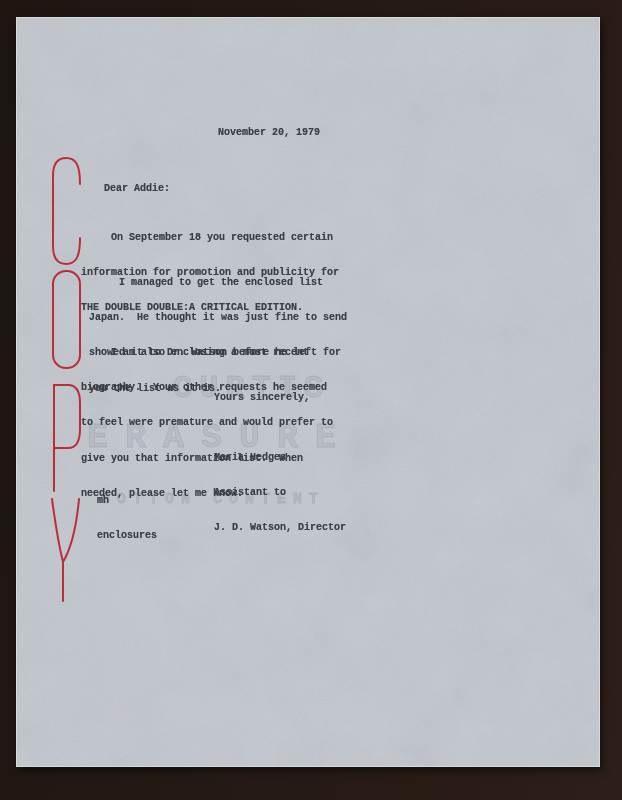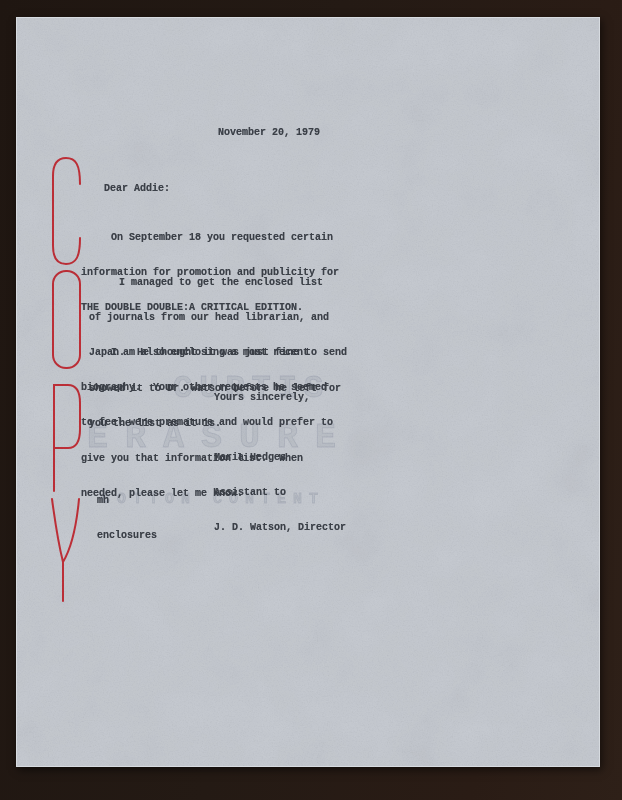--- a/index.html
+++ b/index.html
@@ -63,21 +63,20 @@
     <div class="tblock t-salutation">Dear Addie:</div>
 
     <div class="tblock t-para1">
       <div>     On September 18 you requested certain</div>
       <div>information for promotion and publicity for</div>
       <div>THE DOUBLE DOUBLE:A CRITICAL EDITION.</div>
     </div>
 
     <div class="tblock t-para2">
       <div>     I managed to get the enclosed list</div>
-      <div>of journals from our head librarian, and</div>
       <div>Japan.  He thought it was just fine to send</div>
       <div>showed it to Dr. Watson before he left for</div>
       <div>you the list as it is.</div>
     </div>
 
     <div class="tblock t-para3">
       <div>     I am also enclosing a most recent</div>
       <div>biography.  Your other requests he seemed</div>
       <div>to feel were premature and would prefer to</div>
       <div>give you that information list.  When</div>

